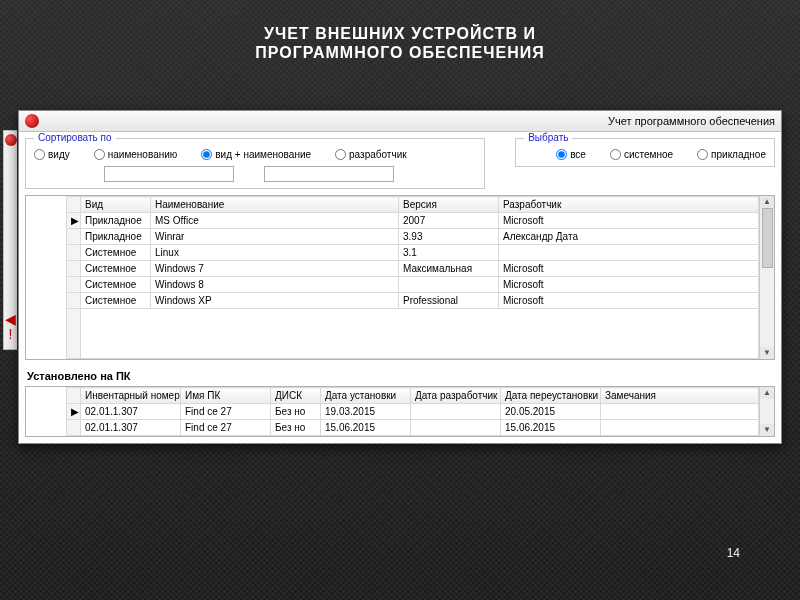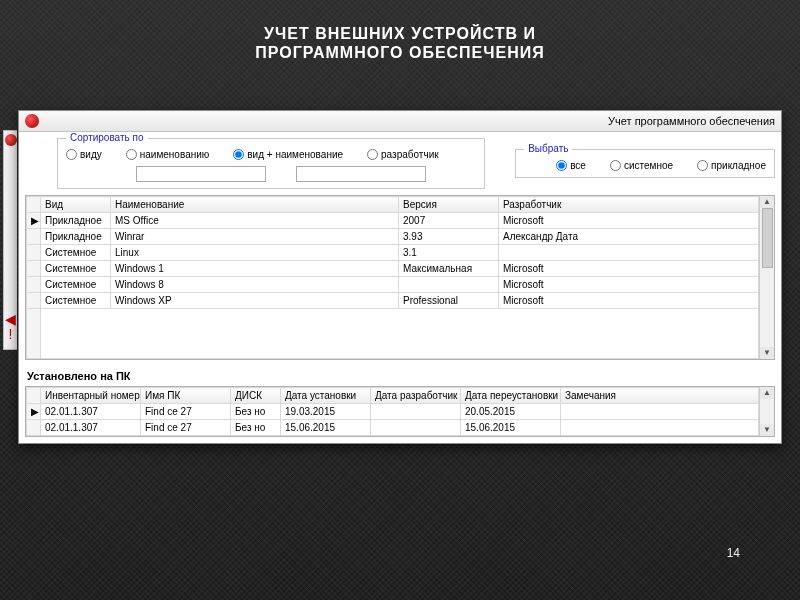--- a/index.html
+++ b/index.html
@@ -87,23 +87,22 @@
   .radio-row {
     display: flex;
     gap: 24px;
     align-items: center;
   }
   .radio-row.top {
     justify-content: flex-start;
   }
   .filter-wrap {
     display:flex;
-    align-items:center;
+    align-items:flex-start;
     gap: 3px;
-    padding-left: 32px;
   }
   .sort-box { flex: 1 1 auto; }
   .select-box { flex: 0 0 auto; padding-left:40px; }
   label.radio {
     display: inline-flex;
     align-items: center;
     gap: 3px;
     font-size: 10px;
     white-space: nowrap;
   }
@@ -138,21 +137,21 @@
     height: 16px;
     overflow:hidden;
     white-space:nowrap;
   }
   .grid th {
     background: linear-gradient(#fdfdfd,#ececec);
     font-weight: normal;
   }
   .grid .indicator { width: 12px; text-align:center; color:#000; background:#f4f4f4;}
   .grid-wrap { position:relative; display:flex; }
-  .grid-body { flex:1; }
+  .grid-body { flex:1;margin-left:40px; }
   .scroll {
     width: 15px;
     background:#f0f0f0;
     border-left:1px solid #ccc;
     position:relative;
   }
   .scroll .thumb {
     position:absolute; left:2px; width:11px;
     top:12px; height:60px;
     background:#d0d0d0;
@@ -278,21 +277,21 @@
               <tr>
                 <td class="indicator"></td>
                 <td>Системное</td>
                 <td>Linux</td>
                 <td>3.1</td>
                 <td></td>
               </tr>
               <tr>
                 <td class="indicator"></td>
                 <td>Системное</td>
-                <td>Windows 1</td>
+                <td>Windows 7</td>
                 <td>Максимальная</td>
                 <td>Microsoft</td>
               </tr>
               <tr>
                 <td class="indicator"></td>
                 <td>Системное</td>
                 <td>Windows 8</td>
                 <td></td>
                 <td>Microsoft</td>
               </tr>

